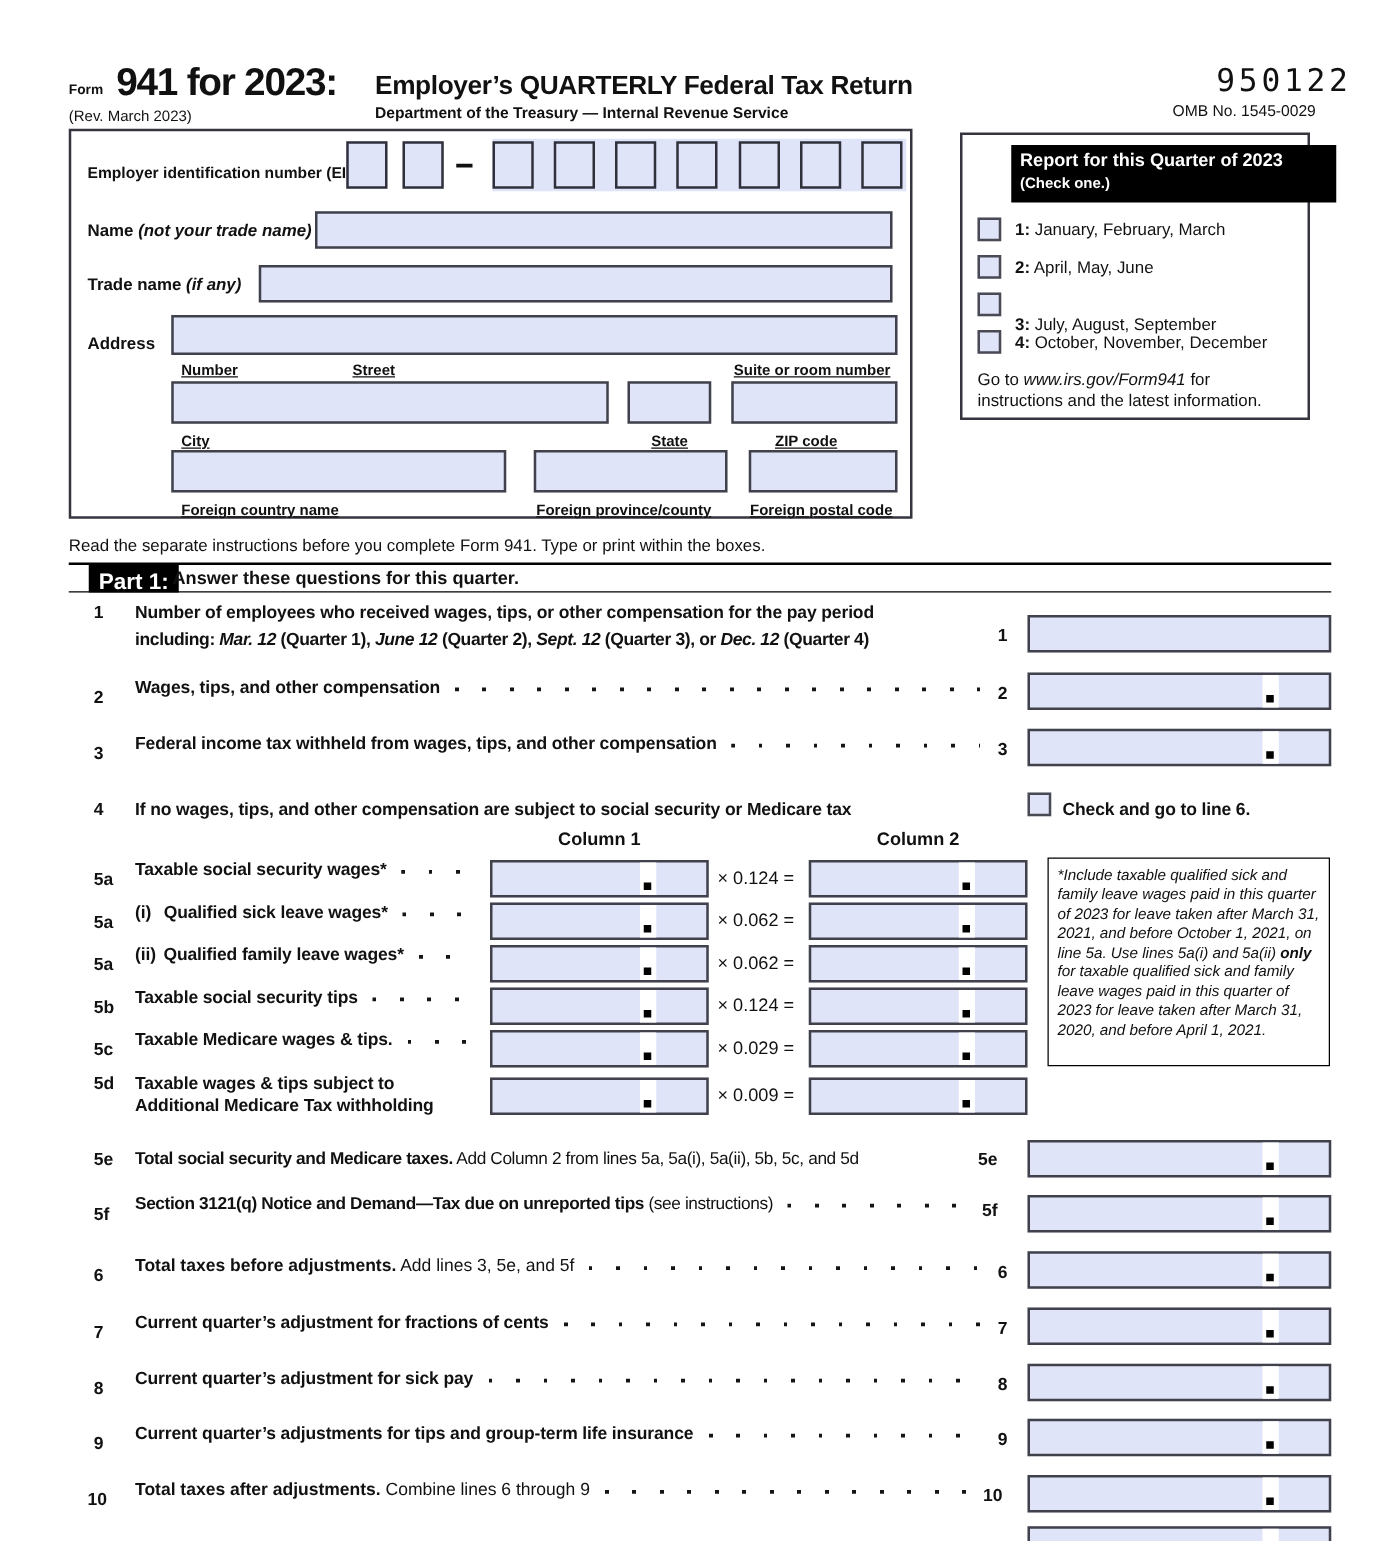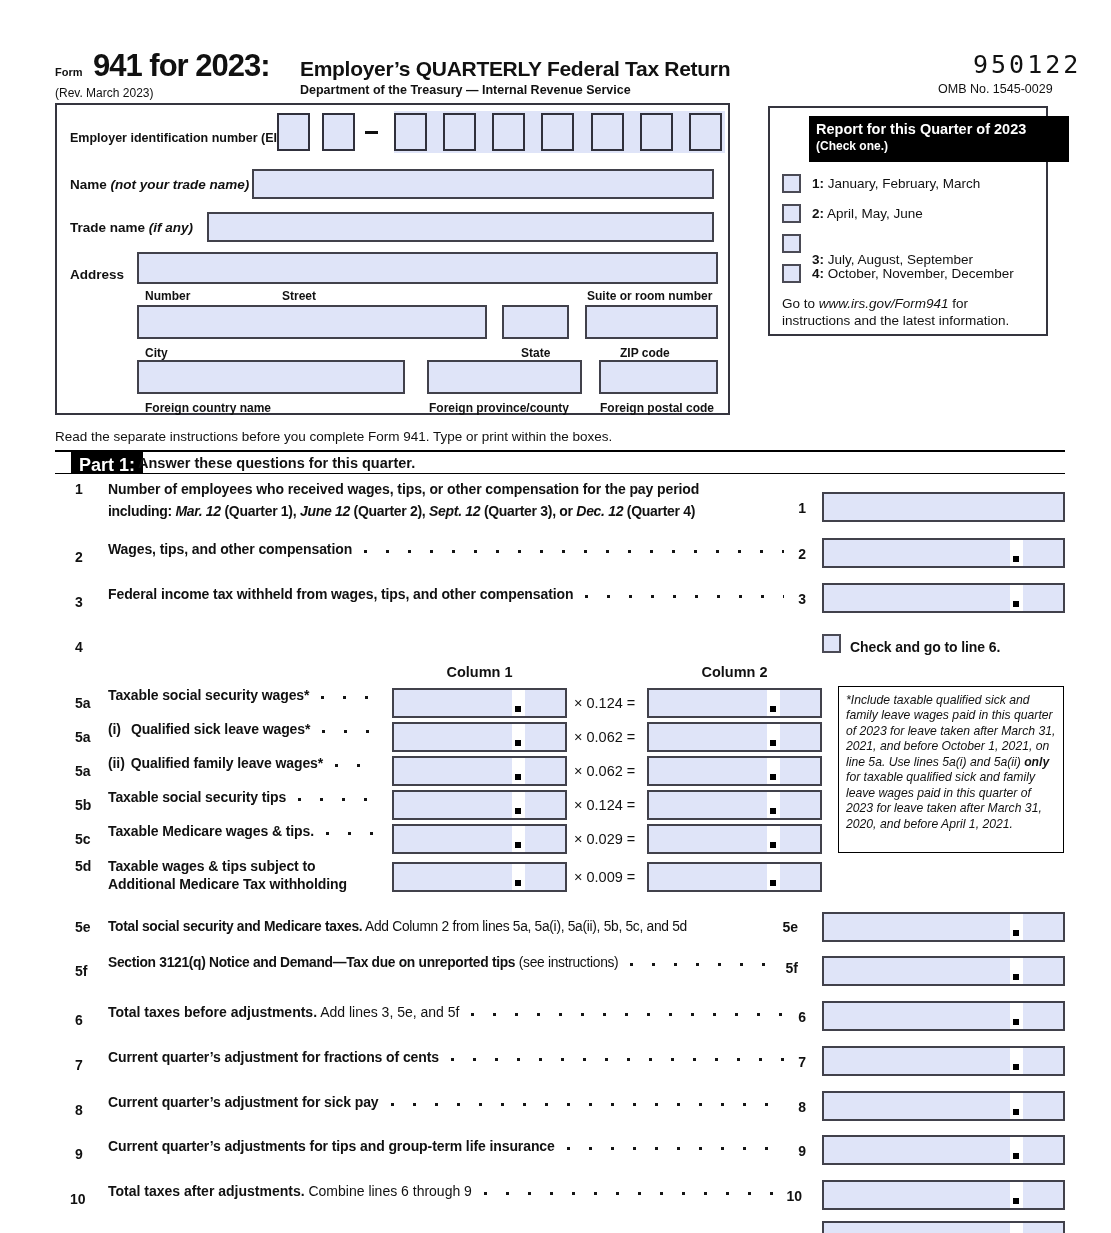--- a/index.html
+++ b/index.html
@@ -19,21 +19,21 @@
   .f { position:absolute; background:#dfe4f8; border:2px solid #41414b; }
   
   .money::before { content:""; position:absolute; top:0; bottom:0; right:40px; width:13px; background:#fff; }
   .money::after  { content:""; position:absolute; right:44px; bottom:4px; width:6px; height:6px; background:#000; }
 
   .einb { position:absolute; width:33px; height:38px; background:#dfe4f8; border:2px solid #30303c; }
   .einstrip { position:absolute; background:#dfe4f8; }
   .cb { position:absolute; width:19px; height:19px; background:#dfe4f8; border:2px solid #4a4a55; }
 
   .lbl  { font-size:14px; font-weight:bold; letter-spacing:-0.1px; }
-  .sub  { position:absolute; font-size:12px; font-weight:bold; }
+  .sub  { position:absolute; font-size:12px; font-weight:bold;text-decoration:underline; }
   .rnum { position:absolute; width:36px; text-align:right; font-weight:bold; font-size:14px; }
   .mult { position:absolute; font-size:14.5px; white-space:nowrap; }
 
   .linerow { position:absolute; display:flex; align-items:center; }
   .leader { flex:1 1 auto; height:3px; margin:0 8px 4px 12px; align-self:flex-end;
             background:repeating-linear-gradient(90deg,#151515 0 3px,transparent 3px 22px); }
 
   .blackbar { background:#000; color:#fff; }
   .code7seg { font-family:"DejaVu Sans Mono", monospace; font-size:25px; letter-spacing:3px; }
   .dashmark { position:absolute; width:13px; height:3px; background:#111; }
@@ -159,20 +159,21 @@
 
   <div class="abs b" style="left:75px;top:594px;font-size:14px;">3</div>
   <div class="linerow" style="left:108px;top:586px;width:684px;">
     <span class="lbl nw">Federal income tax withheld from wages, tips, and other compensation</span>
     <span class="leader"></span>
   </div>
   <div class="rnum" style="left:770px;top:591px;">3</div>
   <div class="f money" style="left:822px;top:583px;width:243px;height:30px;"></div>
 
   <div class="abs b" style="left:75px;top:639px;font-size:14px;">4</div>
+  <div class="abs lbl nw" style="left:108px;top:639px;">If no wages, tips, and other compensation are subject to social security or Medicare tax</div>
   <div class="cb" style="left:822px;top:634px;"></div>
   <div class="abs lbl nw" style="left:850px;top:639px;">Check and go to line 6.</div>
 
   <div class="abs b" style="left:392px;top:664px;width:175px;text-align:center;font-size:14.5px;">Column 1</div>
   <div class="abs b" style="left:647px;top:664px;width:175px;text-align:center;font-size:14.5px;">Column 2</div>
 
   <div class="abs b" style="left:75px;top:695px;font-size:14px;">5a</div>
   <div class="linerow" style="left:108px;top:687px;width:278px;">
     <span class="lbl nw">Taxable social security wages*</span>
     <span class="leader"></span>

